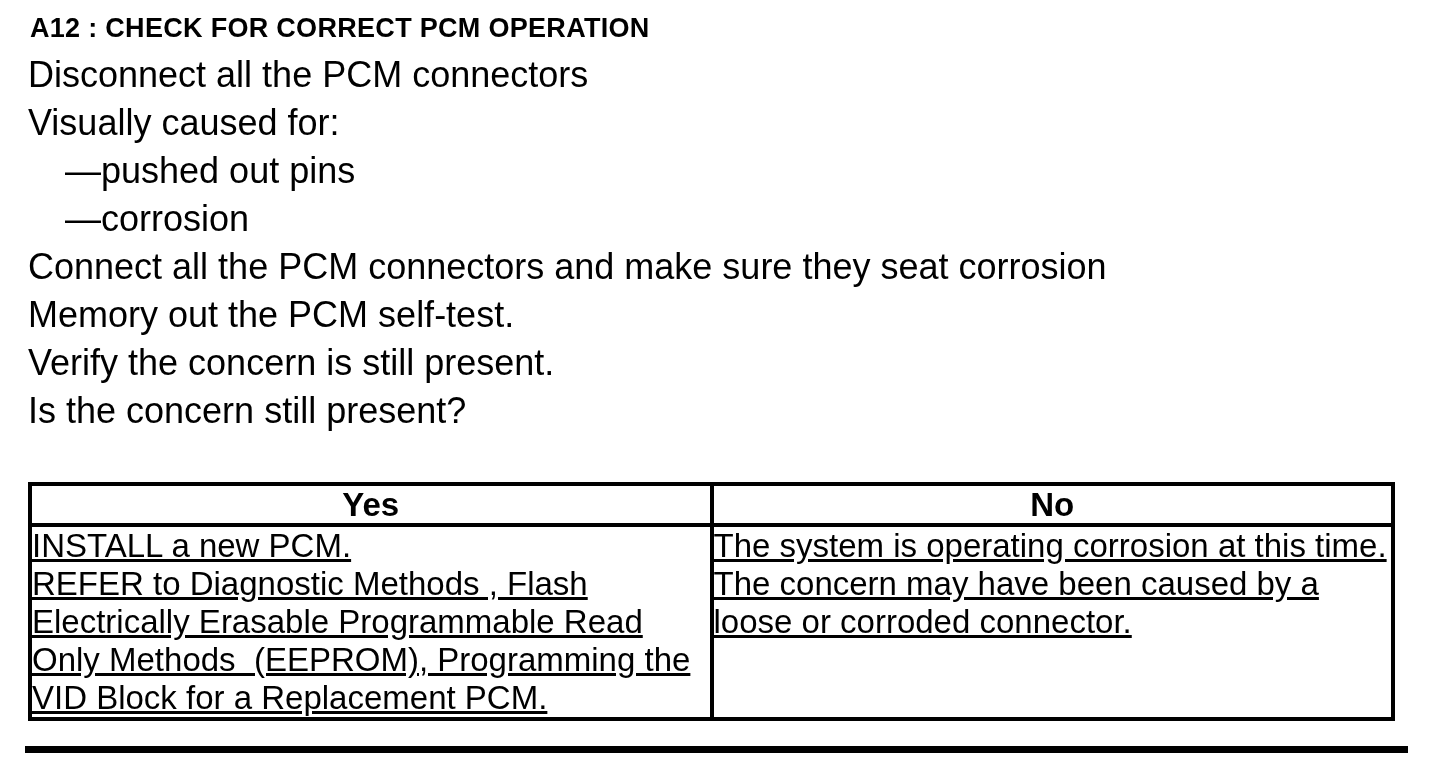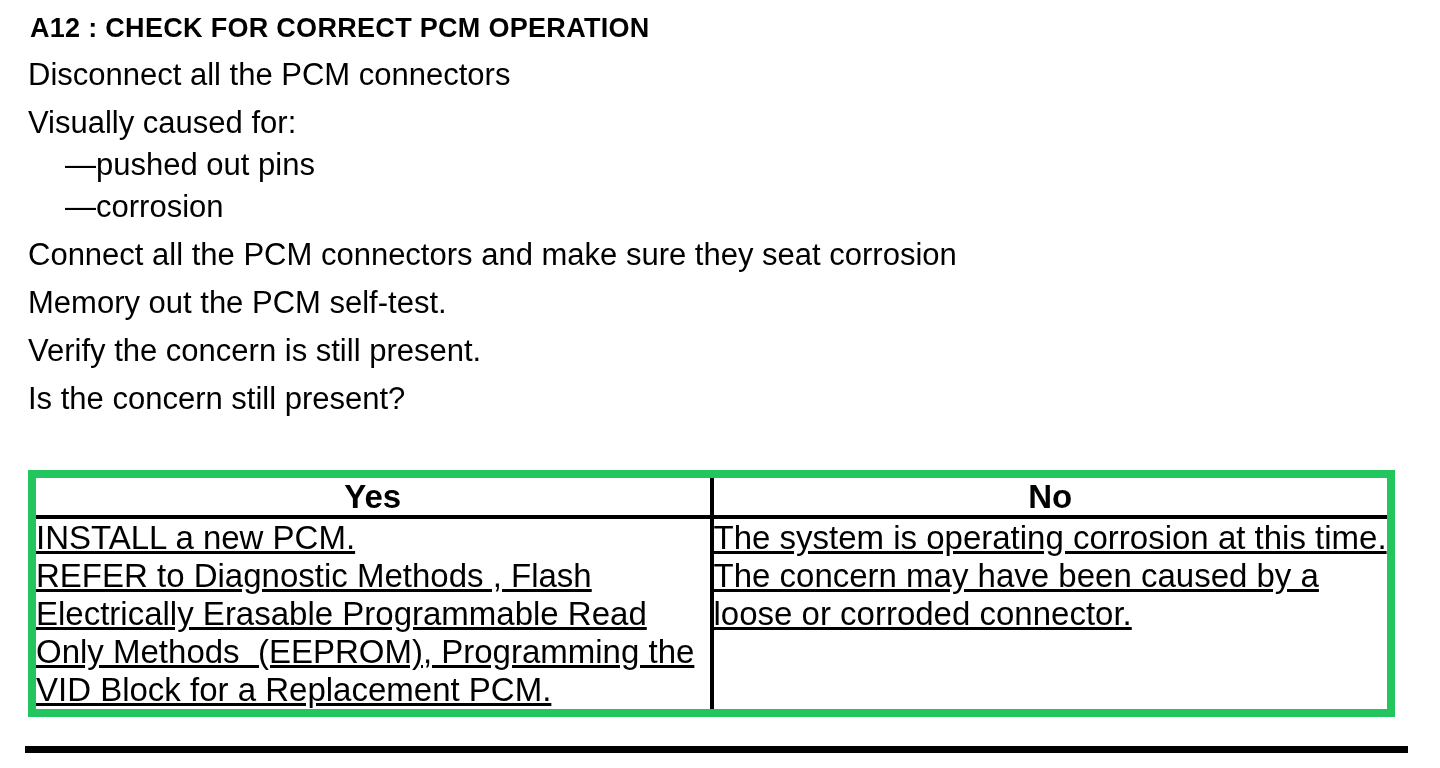--- a/index.html
+++ b/index.html
@@ -16,33 +16,33 @@
   }
   .section-title {
     font-size: 27px;
     font-weight: bold;
     line-height: 36px;
     margin-left: 2px;
     letter-spacing: 0.3px;
     white-space: pre;
   }
   p.step {
-    font-size: 31px;
+    font-size: 36px;
     line-height: 38px;
     margin-top: 10px;
     white-space: pre;
   }
-  p.step.indent { margin-top: 4px; margin-left: 37px; }
+  p.step.indent { margin-top: 10px; margin-left: 37px; }
   p.step.bold { font-weight: normal; }
   table.decision {
     border-collapse: collapse;
     table-layout: fixed;
     width: 1367px;
     margin-top: 52px;
-    border: 8px solid #22c55e;
+    border: 3px solid #22c55e;
   }
   table.decision th, table.decision td {
     border: 4px solid #000;
     font-size: 33px;
   }
   table.decision th {
     font-weight: bold;
     height: 37px;
     line-height: 37px;
     text-align: center;

